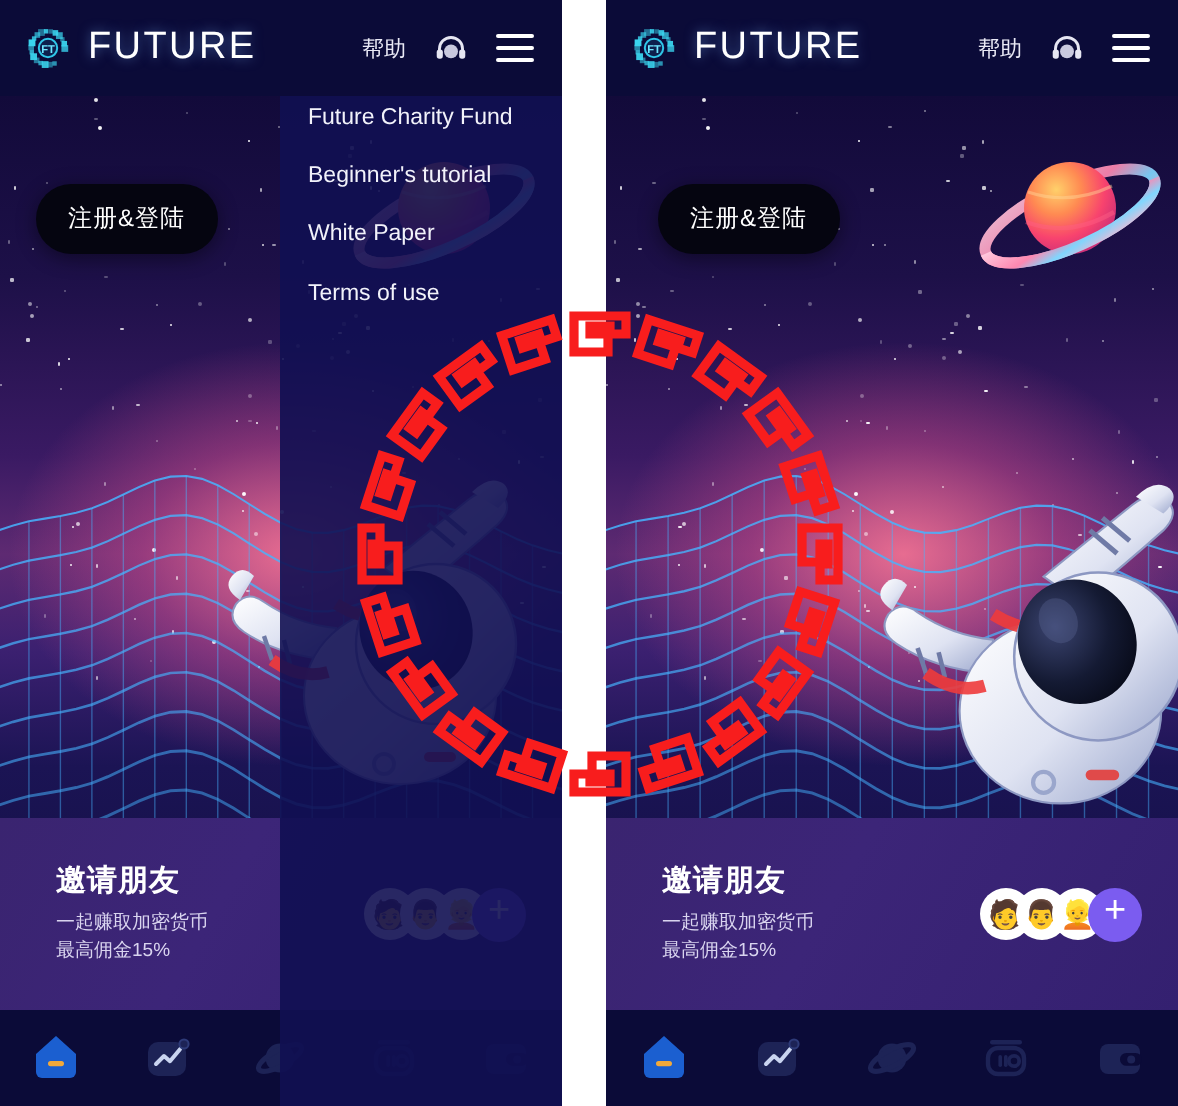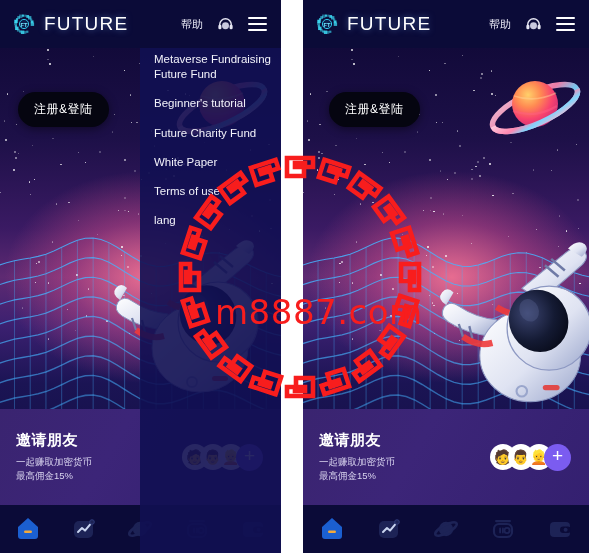--- a/index.html
+++ b/index.html
@@ -85,21 +85,21 @@
     cursor: pointer; z-index: 12;
     box-shadow: 0 2px 10px rgba(0,0,0,.45);
   }
 
   
   .invite {
     position: absolute; left: 0; right: 0; bottom: 48px; height: 96px;
     background: linear-gradient(120deg,#3a2470 0%,#3c2578 40%,#342070 100%);
     display: flex; align-items: center; z-index: 14;
   }
-  .invite-txt { padding-left: 16px; flex: 1 1 auto; }
+  .invite-txt { padding-left: 28px; flex: 1 1 auto; }
   .invite-title {
     color: #fff; font-size: 15px; font-weight: bold; letter-spacing: .5px;
     margin-bottom: 5px;
   }
   .invite-sub { color: #d9d4ef; font-size: 9.5px; line-height: 1.45; }
   .avatars {
     display: flex; align-items: center; padding-right: 18px;
   }
   .av {
     width: 26px; height: 26px; border-radius: 50%;
@@ -427,26 +427,24 @@
       <div class="nav-item">
           <svg width="26" height="26" viewBox="0 0 26 26">
       <rect x="3" y="6" width="20" height="15" rx="4" fill="#1d2356"></rect>
       <rect x="13" y="10.5" width="11" height="6.4" rx="3.2" fill="#0b0b38"></rect>
       <circle cx="18.6" cy="13.7" r="2" fill="#1d2356"></circle>
     </svg>
         </div>
     </div>
 
     <div class="dropdown">
-      <div class="menu-item">Metaverse Fundraising Future Fund</div>
+      <div class="menu-item">Future Charity Fund</div>
       <div class="menu-item">Beginner's tutorial</div>
-      <div class="menu-item">Future Charity Fund</div>
       <div class="menu-item">White Paper</div>
       <div class="menu-item">Terms of use</div>
-      <div class="menu-item">lang</div>
     </div>
 
     <div class="header">
       <div class="logo-mark">
           <svg width="24" height="24" viewBox="0 0 24 24">
             <rect x="12.33" y="2.62" width="2.20" height="2.20" fill="#3ad4ee" opacity="0.50"></rect>
             <rect x="14.30" y="3.06" width="2.80" height="2.80" fill="#3ad4ee" opacity="0.89"></rect>
             <rect x="15.98" y="4.11" width="3.40" height="3.40" fill="#3ad4ee" opacity="0.72"></rect>
             <rect x="18.09" y="6.56" width="2.20" height="2.20" fill="#3ad4ee" opacity="0.56"></rect>
             <rect x="18.72" y="8.46" width="2.80" height="2.80" fill="#3ad4ee" opacity="0.94"></rect>
@@ -869,15 +867,14 @@
         <path d="M-13 -11 h26 v9 h-8 v-4 h-10 v4 h9 v9 h-17 z" fill="none" stroke="#f81d1d" stroke-width="4.6" stroke-linejoin="miter"></path>
       </g>
         <g transform="translate(125,125) rotate(324) translate(0,-108)">
         <path d="M-13 -11 h26 v9 h-8 v-4 h-10 v4 h9 v9 h-17 z" fill="none" stroke="#f81d1d" stroke-width="4.6" stroke-linejoin="miter"></path>
       </g>
         <g transform="translate(125,125) rotate(342) translate(0,-108)">
         <path d="M-13 -11 h26 v9 h-8 v-4 h-10 v4 h9 v9 h-17 z" fill="none" stroke="#f81d1d" stroke-width="4.6" stroke-linejoin="miter"></path>
       </g>
       </svg>
     </div>
-  <div class="wm-text" id="wm-url">m8887.com</div>
 
 </div>
 
 </body></html>

